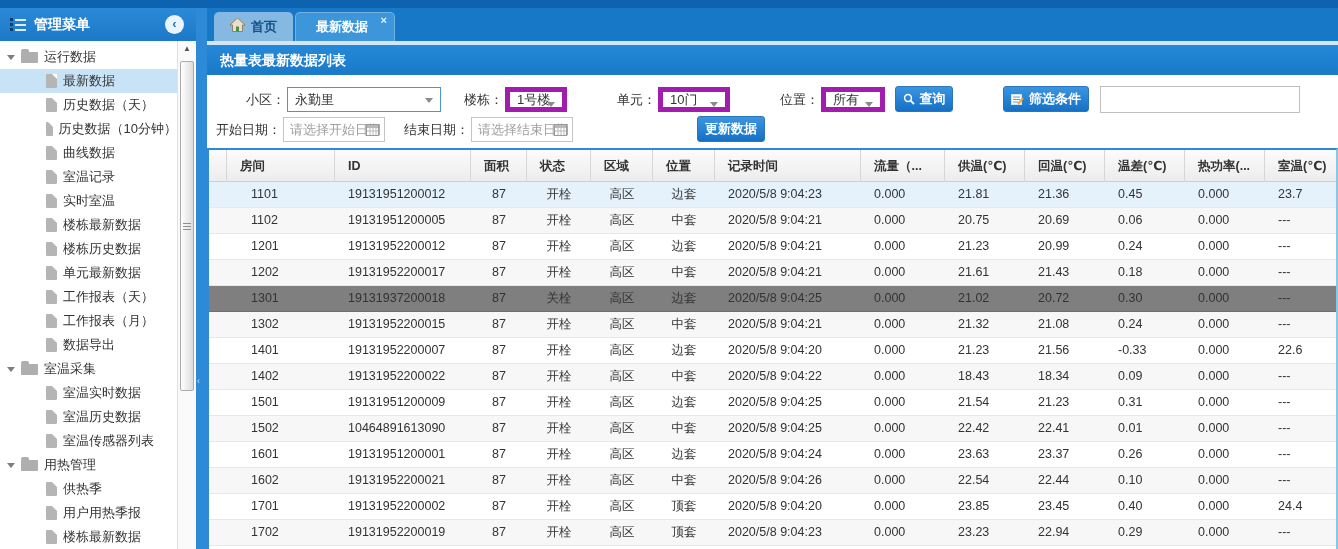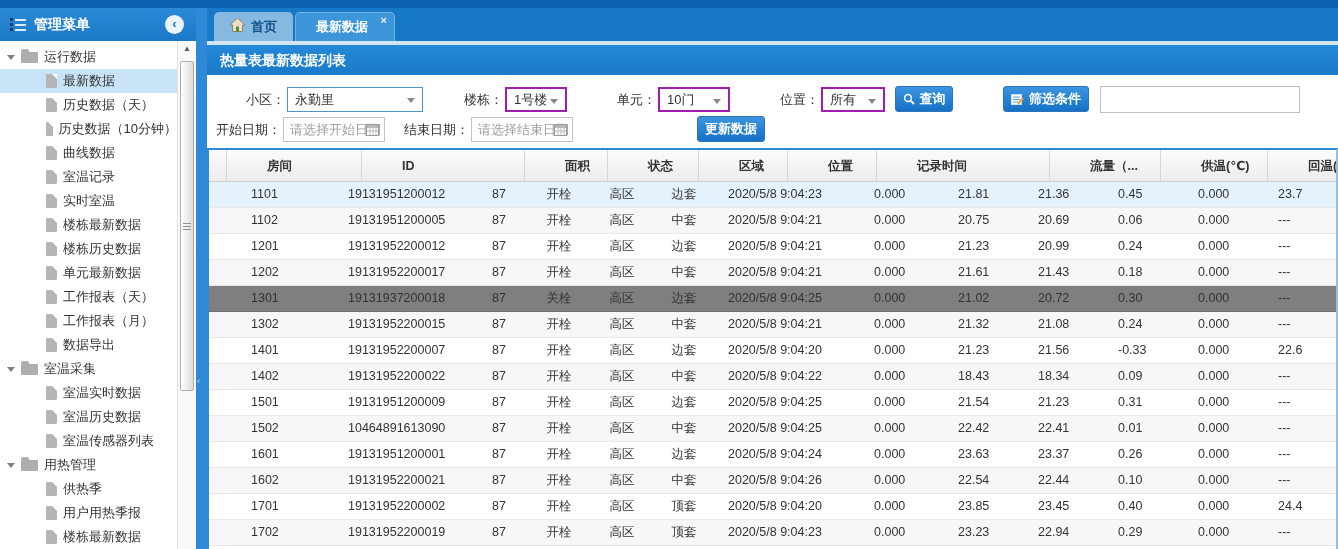--- a/index.html
+++ b/index.html
@@ -50,31 +50,31 @@
   .tab.inactive { background:#85b9e2; color:#134f87; }
   .tab.active { background:#3e96da; color:#fff; border:1px solid #6fb3e4; border-bottom:none; padding:0 26px 0 20px; }
   .tab .home-ic { margin-right:6px; }
   .tab-close { position:absolute; top:2px; right:7px; font-size:11px; font-weight:bold; color:#e9f4fc; cursor:pointer; line-height:10px; }
   .substrip { height:4px; background:#d2e6f5; }
   .panel-title { height:30px; background:linear-gradient(#2489d8,#1a79c9); color:#fff; font-size:14px; font-weight:bold; line-height:30px; padding-left:13px; }
 
   
   .filters { position:relative; height:75px; background:#fff; }
   .flabel { position:absolute; height:26px; line-height:26px; text-align:right; color:#333; }
-  .selectbox { position:absolute; height:25px; background:#fff; border:2px solid #a21caf; display:flex; align-items:center; padding-left:7px; cursor:pointer; }
+  .selectbox { position:absolute; height:25px; background:#fff; border:5px solid #a21caf; display:flex; align-items:center; padding-left:7px; cursor:pointer; }
   .selectbox.focused { border:1px solid #4a96d2; }
   .selectbox .arr { position:absolute; right:7px; top:10px; width:0; height:0; border-left:4px solid transparent; border-right:4px solid transparent; border-top:5px solid #8a8a8a; }
   .datebox { position:absolute; height:25px; background:#fff; border:1px solid #c4c4c4; display:flex; align-items:center; padding-left:6px; color:#9f9f9f; cursor:text; }
   .cal-ic { position:absolute; right:5px; top:6px; }
   .btn { position:absolute; height:26px; background:linear-gradient(#3b95e0,#1571c6); border:1px solid #2a76b8; border-radius:3px; color:#fff; font-weight:bold; font-size:13px; display:flex; align-items:center; justify-content:center; cursor:pointer; gap:5px; }
   .keyword { position:absolute; height:27px; border:1px solid #c0c0c0; padding:0 6px; font-size:13px; outline:none; }
 
   
   .grid { position:absolute; left:0; right:0; top:140px; bottom:0; border-top:2px solid #2e8ad6; border-left:2px solid #2e8ad6; border-right:2px solid #8ec4ea; background:#fff; overflow:hidden; }
-  .grid-header { display:flex; height:32px; background:linear-gradient(#fcfcfc,#ececec); border-bottom:1px solid #cfcfcf;gap:27px; }
+  .grid-header { display:flex; height:32px; background:linear-gradient(#fcfcfc,#ececec); border-bottom:1px solid #cfcfcf; }
   .gh-cell { height:32px; line-height:32px; font-weight:bold; font-size:12.5px; color:#333; border-right:1px solid #d6d6d6; padding-left:13px; overflow:hidden; white-space:nowrap; flex:none; }
   .gh-cell:last-child { border-right:none; }
   .grid-row { display:flex; height:26px; border-bottom:1px solid #e8e8e8; background:#fff; cursor:pointer; }
   .grid-row:nth-child(even) { background:#f7f7f7; }
   .grid-row.hover { background:#e6f2fb; }
   .grid-row.selected { background:#7f7f7f; border-bottom:1px solid #6e6e6e; }
   .gr-cell { height:26px; line-height:25px; font-size:12.5px; color:#333; padding-left:13px; overflow:hidden; white-space:nowrap; flex:none; }
   .gr-cell.center { text-align:center; padding-left:0; }
   .gr-cell.room { padding-left:24px; }
 </style>
@@ -211,21 +211,21 @@
           <span>最新数据</span>
           <span class="tab-close">×</span>
         </div>
       </div>
     <div class="substrip"></div>
     <div class="panel-title">热量表最新数据列表</div>
 
     <div class="filters">
 
       <div class="flabel" style="left:14px; top:12px; width:64px;">小区：</div>
-      <div class="selectbox focused" style="left:80px; top:12px; width:136px;">
+      <div class="selectbox focused" style="left:80px; top:12px; width:154px;">
         <span>永勤里</span>
         <span class="arr"></span>
       </div>
       <div class="flabel" style="left:240px; top:12px; width:56px;">楼栋：</div>
       <div class="selectbox" style="left:298px; top:12px; width:62px;">
         <span>1号楼</span>
         <span class="arr"></span>
       </div>
       <div class="flabel" style="left:393px; top:12px; width:56px;">单元：</div>
       <div class="selectbox" style="left:451px; top:12px; width:72px;">

